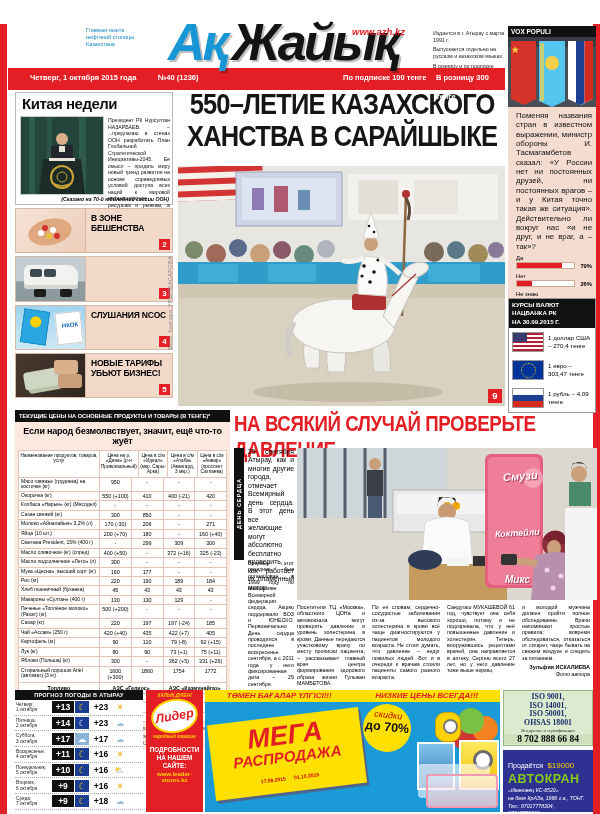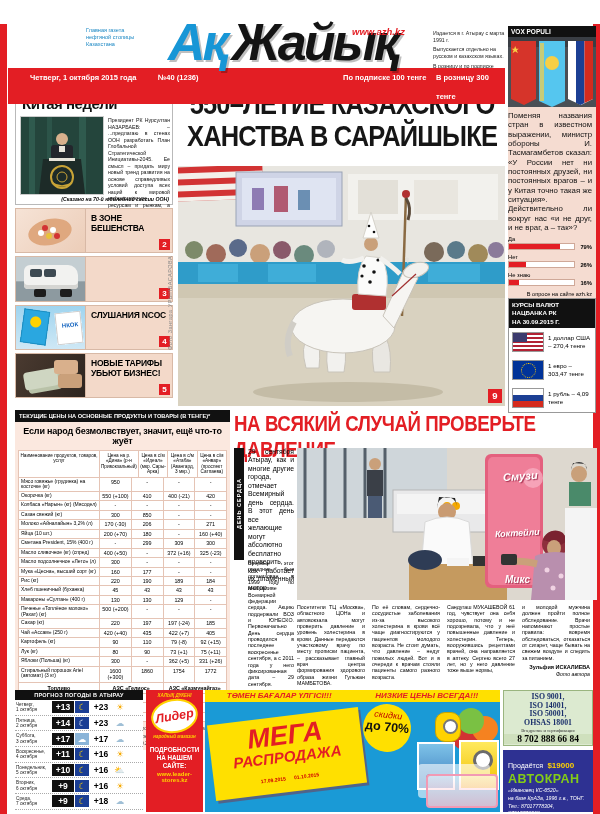--- a/index.html
+++ b/index.html
@@ -12,21 +12,21 @@
   .edge{position:absolute;top:24px;width:7px;height:790px;background:#e31e24}
   #edge-l{left:0}#edge-r{right:0}
 
   
   #tagline{left:86px;top:27px;width:60px;font-size:5.5px;color:#1886c3;line-height:1.3}
   #masthead{left:168px;top:12px;font-size:52px;font-weight:bold;font-style:italic;letter-spacing:-3px;z-index:5;text-shadow:2px 2px 0 rgba(0,0,0,.25);white-space:nowrap}
   .mh-blue{color:#1796d6}.mh-black{color:#141414;margin-left:6px}
   #site{left:352px;top:26px;color:#e31e24;font-weight:bold;font-style:italic;font-size:9.5px;z-index:6}
   #info{left:433px;top:30px;width:74px;font-size:5.3px;color:#222;line-height:1.35}
   #info div{margin-bottom:2px}
-  #redbar{left:8px;top:68px;width:497px;height:36px;background:#e31e24;color:#fff;font-size:7.5px;font-weight:bold;z-index:1}
+  #redbar{left:8px;top:68px;width:497px;height:22px;background:#e31e24;color:#fff;font-size:7.5px;font-weight:bold;z-index:1}
   #redbar span{position:absolute;line-height:19px}
   #rb-date{left:22px}#rb-issue{left:150px}#rb-sub{left:335px}#rb-ret{left:428px}
 
   
   #quote{left:15px;top:92px;width:158px;height:113px;border:1px solid #b9b9b9;background:#fff}
   #quote-title{font-size:15px;font-weight:bold;color:#111;padding:2px 6px 0 6px;letter-spacing:-0.5px}
   #quote-photo{position:absolute;left:4px;top:23px;width:84px;height:79px;border:1px solid #ccc}
   #quote-text{position:absolute;left:92px;top:24px;width:62px;font-size:5.2px;line-height:1.25;text-align:justify;color:#111}
   #quote-cap{position:absolute;right:3px;bottom:2px;font-size:5.2px;font-style:italic;font-weight:bold}
 
@@ -53,21 +53,21 @@
   
   #headline{left:178px;top:88px;width:386px;transform:scaleX(0.85);transform-origin:left top;text-align:center;font-weight:bold;font-size:30px;line-height:1.05;letter-spacing:-1px;color:#161616}
   #photo-credit{left:167px;top:200px;height:150px;writing-mode:vertical-rl;transform:rotate(180deg);font-size:5.5px;color:#888;letter-spacing:0.5px}
   #main-photo{left:178px;top:166px;width:327px;height:240px;overflow:hidden;background:#e8e6e0}
   #badge9{left:488px;top:389px;width:14px;height:14px;background:#e31e24;color:#fff;font-size:9.5px;font-weight:bold;text-align:center;line-height:14px;z-index:3}
 
   
   #vox{left:508px;top:26px;width:88px}
   #vox-label{background:#111;color:#fff;font-size:6.5px;font-weight:bold;padding:2px 3px}
   #vox-photo{height:70px;overflow:hidden;background:#4a4f55}
-  #vox-body{background:#f5dcd1;padding:4px 4px 5px 0}
+  #vox-body{background:#f5dcd1;padding:4px 4px 5px 8px}
   #vox-q{font-size:7.8px;line-height:1.2;text-align:justify;color:#111}
   .poll-row{margin-top:4px}
   .poll-label{font-size:5.8px;margin-bottom:1px}
   .poll-line{display:flex;align-items:center;gap:2px}
   .poll-track{flex:1;height:7px;background:#fff;border:1px solid #cfa898;position:relative}
   .poll-fill{height:100%;background:#e31e24}
   .poll-pct{width:15px;font-size:5.8px;font-weight:bold;text-align:right}
   #vox-note{font-size:5.6px;text-align:right;margin-top:5px;line-height:1.3}
 
   
@@ -149,21 +149,21 @@
   #m-minion{position:absolute;left:230px;top:22px;width:26px;height:30px;border-radius:10px;background:#ffd200;border:1px solid #c9a400}
   #m-minion::before{content:"";position:absolute;left:7px;top:6px;width:11px;height:11px;border-radius:50%;background:#fff;border:2px solid #777}
 
   #iso{left:503px;top:690px;width:90px;height:56px;background:#dcead0;border:1px solid #9ab57f;text-align:center;font-family:"Liberation Serif",serif;padding-top:2px}
   .iso-line{display:block;color:#1a2f6b;font-weight:bold;font-size:7.8px;line-height:1.12}
   #iso-sub{font-size:4.6px;color:#333;line-height:1.2}
   #iso-phone{font-size:9.5px;font-weight:bold;color:#000;background:#cfe0bd;margin-top:1px}
 
   #crane{left:503px;top:750px;width:90px;height:62px;background:#2e3192;color:#fff;padding:4px 5px;text-align:left}
   #c-sell{font-size:7px}
-  #c-price{color:#ffd200;font-weight:bold;font-size:8px}
+  #c-price{color:#ffd200;font-weight:normal;font-size:8px}
   #c-title{color:#84cc16;font-weight:bold;font-size:12.5px;letter-spacing:0.5px;line-height:1.2}
   .c-line{font-size:5.2px;font-style:italic;line-height:1.5;color:#fff}
 </style>
 </head>
 <body>
 
 <div id="page">
 
   <div class="edge" id="edge-l"></div>
   <div class="edge" id="edge-r"></div>

